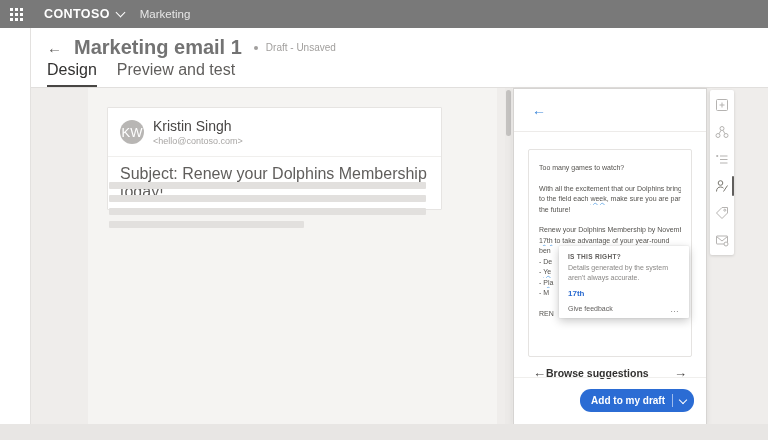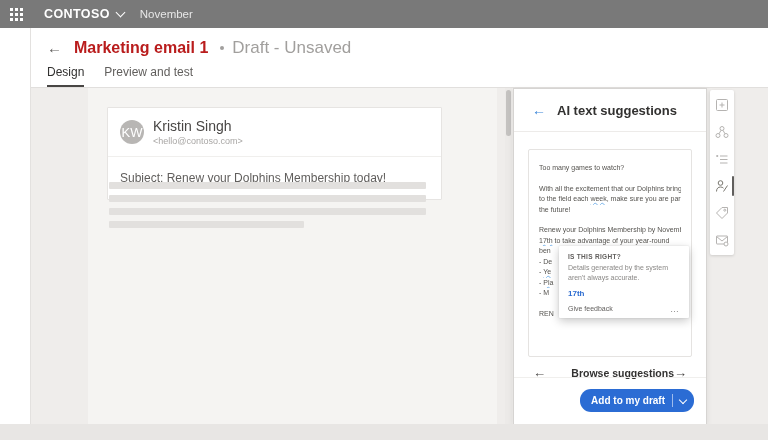--- a/index.html
+++ b/index.html
@@ -15,36 +15,36 @@
   .chev{width:6px;height:6px;border-right:1.4px solid #fff;border-bottom:1.4px solid #fff;transform:rotate(45deg);margin-left:7px;margin-top:-3px;}
   .app{margin-left:16px;font-size:11.5px;color:rgba(255,255,255,.82);}
 
   
   .leftcol{position:absolute;left:0;top:28px;width:30px;bottom:0;background:#fff;border-right:1px solid #e3e1df;}
 
   
   .headerband{position:absolute;left:31px;top:28px;right:0;height:60px;background:#fff;border-bottom:1px solid #e1dfdd;box-sizing:border-box;}
   .cmdrow{display:flex;align-items:center;height:33px;padding-left:16px;padding-top:3px;}
   .backarrow{font-size:15px;color:#605e5c;cursor:pointer;line-height:1;}
-  .pgtitle{margin-left:12px;font-size:16px;font-weight:700;color:#b91c1c;}
+  .pgtitle{margin-left:12px;font-size:20px;font-weight:700;color:#737373;}
   .statusdot{width:4px;height:4px;border-radius:50%;background:#a19f9d;margin:0 8px 0 12px;}
-  .statustxt{font-size:17px;color:#a19f9d;}
+  .statustxt{font-size:10px;color:#a19f9d;}
   .tabs{position:absolute;left:16px;bottom:0;display:flex;gap:20px;}
-  .tab{font-size:12px;color:#605e5c;padding-bottom:6px;cursor:pointer;}
+  .tab{font-size:16px;color:#605e5c;padding-bottom:6px;cursor:pointer;}
   .tab.active{color:#323130;border-bottom:2px solid #484644;}
 
   
   .canvas{position:absolute;left:88px;top:88px;width:409px;bottom:0;background:#f5f4f2;}
   .email-card{position:absolute;left:19px;top:19px;width:335px;background:#fff;border:1px solid #e6e4e2;border-radius:1px;box-sizing:border-box;}
   .sender-row{display:flex;align-items:center;padding:7px 12px;height:34px;box-sizing:content-box;}
   .avatar{width:24px;height:24px;border-radius:50%;background:#b8b6b4;color:#fff;font-size:13px;display:flex;align-items:center;justify-content:center;flex:0 0 24px;}
   .sender-meta{margin-left:9px;}
   .sender-name{font-size:14px;color:#484644;}
   .sender-addr{font-size:9px;color:#a8a6a4;margin-top:2px;}
-  .subject-row{border-top:1px solid #f0efed;padding:14px 12px;font-size:12px;color:#605e5c;}
+  .subject-row{border-top:1px solid #f0efed;padding:8px 12px;font-size:16px;color:#605e5c;}
   .skel{position:absolute;left:21px;height:7px;background:#e2e0de;border-radius:1px;}
 
   
   .scrollbar{position:absolute;left:505px;top:88px;width:7px;bottom:0;background:#eceae8;}
   .scrollthumb{position:absolute;left:1px;top:2px;width:5px;height:46px;background:#c4c2c0;border-radius:3px;cursor:pointer;}
 
   
   .panel{position:absolute;left:513px;top:88px;width:194px;bottom:0;background:#fff;border:1px solid #d6d4d2;border-bottom:none;box-shadow:0 2px 6px rgba(0,0,0,.08);box-sizing:border-box;}
   .panel-header{height:42px;border-bottom:1px solid #edebe9;display:flex;align-items:center;padding:0 18px;}
   .panel-back{color:#3b86d8;font-size:14px;cursor:pointer;line-height:1;}
@@ -62,21 +62,21 @@
   .tt-head{font-size:6.5px;font-weight:700;color:#605e5c;letter-spacing:.3px;}
   .tt-body{font-size:7px;line-height:9.5px;color:#8a8886;margin-top:3px;}
   .tt-link{font-size:8px;font-weight:700;color:#2b6bd0;margin-top:7px;cursor:pointer;}
   .tt-row{display:flex;justify-content:space-between;align-items:center;margin-top:7px;}
   .tt-feedback{font-size:7px;color:#605e5c;cursor:pointer;}
   .tt-more{font-size:9px;color:#8a8886;letter-spacing:1px;cursor:pointer;line-height:4px;}
 
   
   .browse-row{position:absolute;left:0;right:0;top:277px;display:flex;align-items:center;padding:0 19px;}
   .browse-arrow{font-size:13px;color:#484644;cursor:pointer;line-height:1;}
-  .browse-label{flex:1;text-align:right;font-size:10.5px;font-weight:700;color:#323130;}
+  .browse-label{flex:1;text-align:left;font-size:10.5px;font-weight:700;color:#323130;}
 
   
   .panel-footer{position:absolute;left:0;right:0;bottom:0;height:46px;border-top:1px solid #f0efed;}
   .add-btn{position:absolute;right:12px;top:11px;height:23px;background:#2b6cd4;border-radius:11px;display:flex;align-items:center;padding:0 8px 0 11px;cursor:pointer;}
   .add-btn-label{color:#fff;font-size:10px;font-weight:700;}
   .btn-sep{width:1px;height:13px;background:rgba(255,255,255,.55);margin:0 7px;}
   .btn-chev{width:5px;height:5px;border-right:1.3px solid #fff;border-bottom:1.3px solid #fff;transform:rotate(45deg);margin-top:-2px;}
 
   
   .iconrail{position:absolute;left:710px;top:90px;width:24px;background:#fff;border-radius:2px;box-shadow:0 1px 3px rgba(0,0,0,.14);display:flex;flex-direction:column;align-items:center;padding:8px 0;gap:13px;}
@@ -101,21 +101,21 @@
           <i></i>
           <i></i>
           <i></i>
           <i></i>
         </div>
     </div>
     <div class="org">
       <span>CONTOSO</span>
       <span class="chev"></span>
     </div>
-    <span class="app">November</span>
+    <span class="app">Marketing</span>
   </div>
 
   <div class="leftcol"></div>
 
   <div class="headerband">
     <div class="cmdrow">
       <span class="backarrow">←</span>
       <span class="pgtitle">Marketing email 1</span>
       <span class="statusdot"></span>
       <span class="statustxt">Draft - Unsaved</span>
@@ -143,21 +143,20 @@
     <div class="skel" style="top:133px;width:195px;"></div>
   </div>
 
   <div class="scrollbar">
     <div class="scrollthumb"></div>
   </div>
 
   <div class="panel">
     <div class="panel-header">
       <span class="panel-back">←</span>
-      <span class="panel-title">AI text suggestions</span>
     </div>
 
     <div class="sg-card">
       <div class="ln">Too many games to watch?</div>
       <div class="ln pgap">With all the excitement that our Dolphins bring</div>
       <div class="ln"><span>to the field each </span><span class="squig">week</span><span>, make sure you are part of</span></div>
       <div class="ln">the future!</div>
       <div class="ln pgap">Renew your Dolphins Membership by November</div>
       <div class="ln"><span class="squig">17th</span><span> to take advantage of your year-round</span></div>
       <div class="ln">ben</div>

